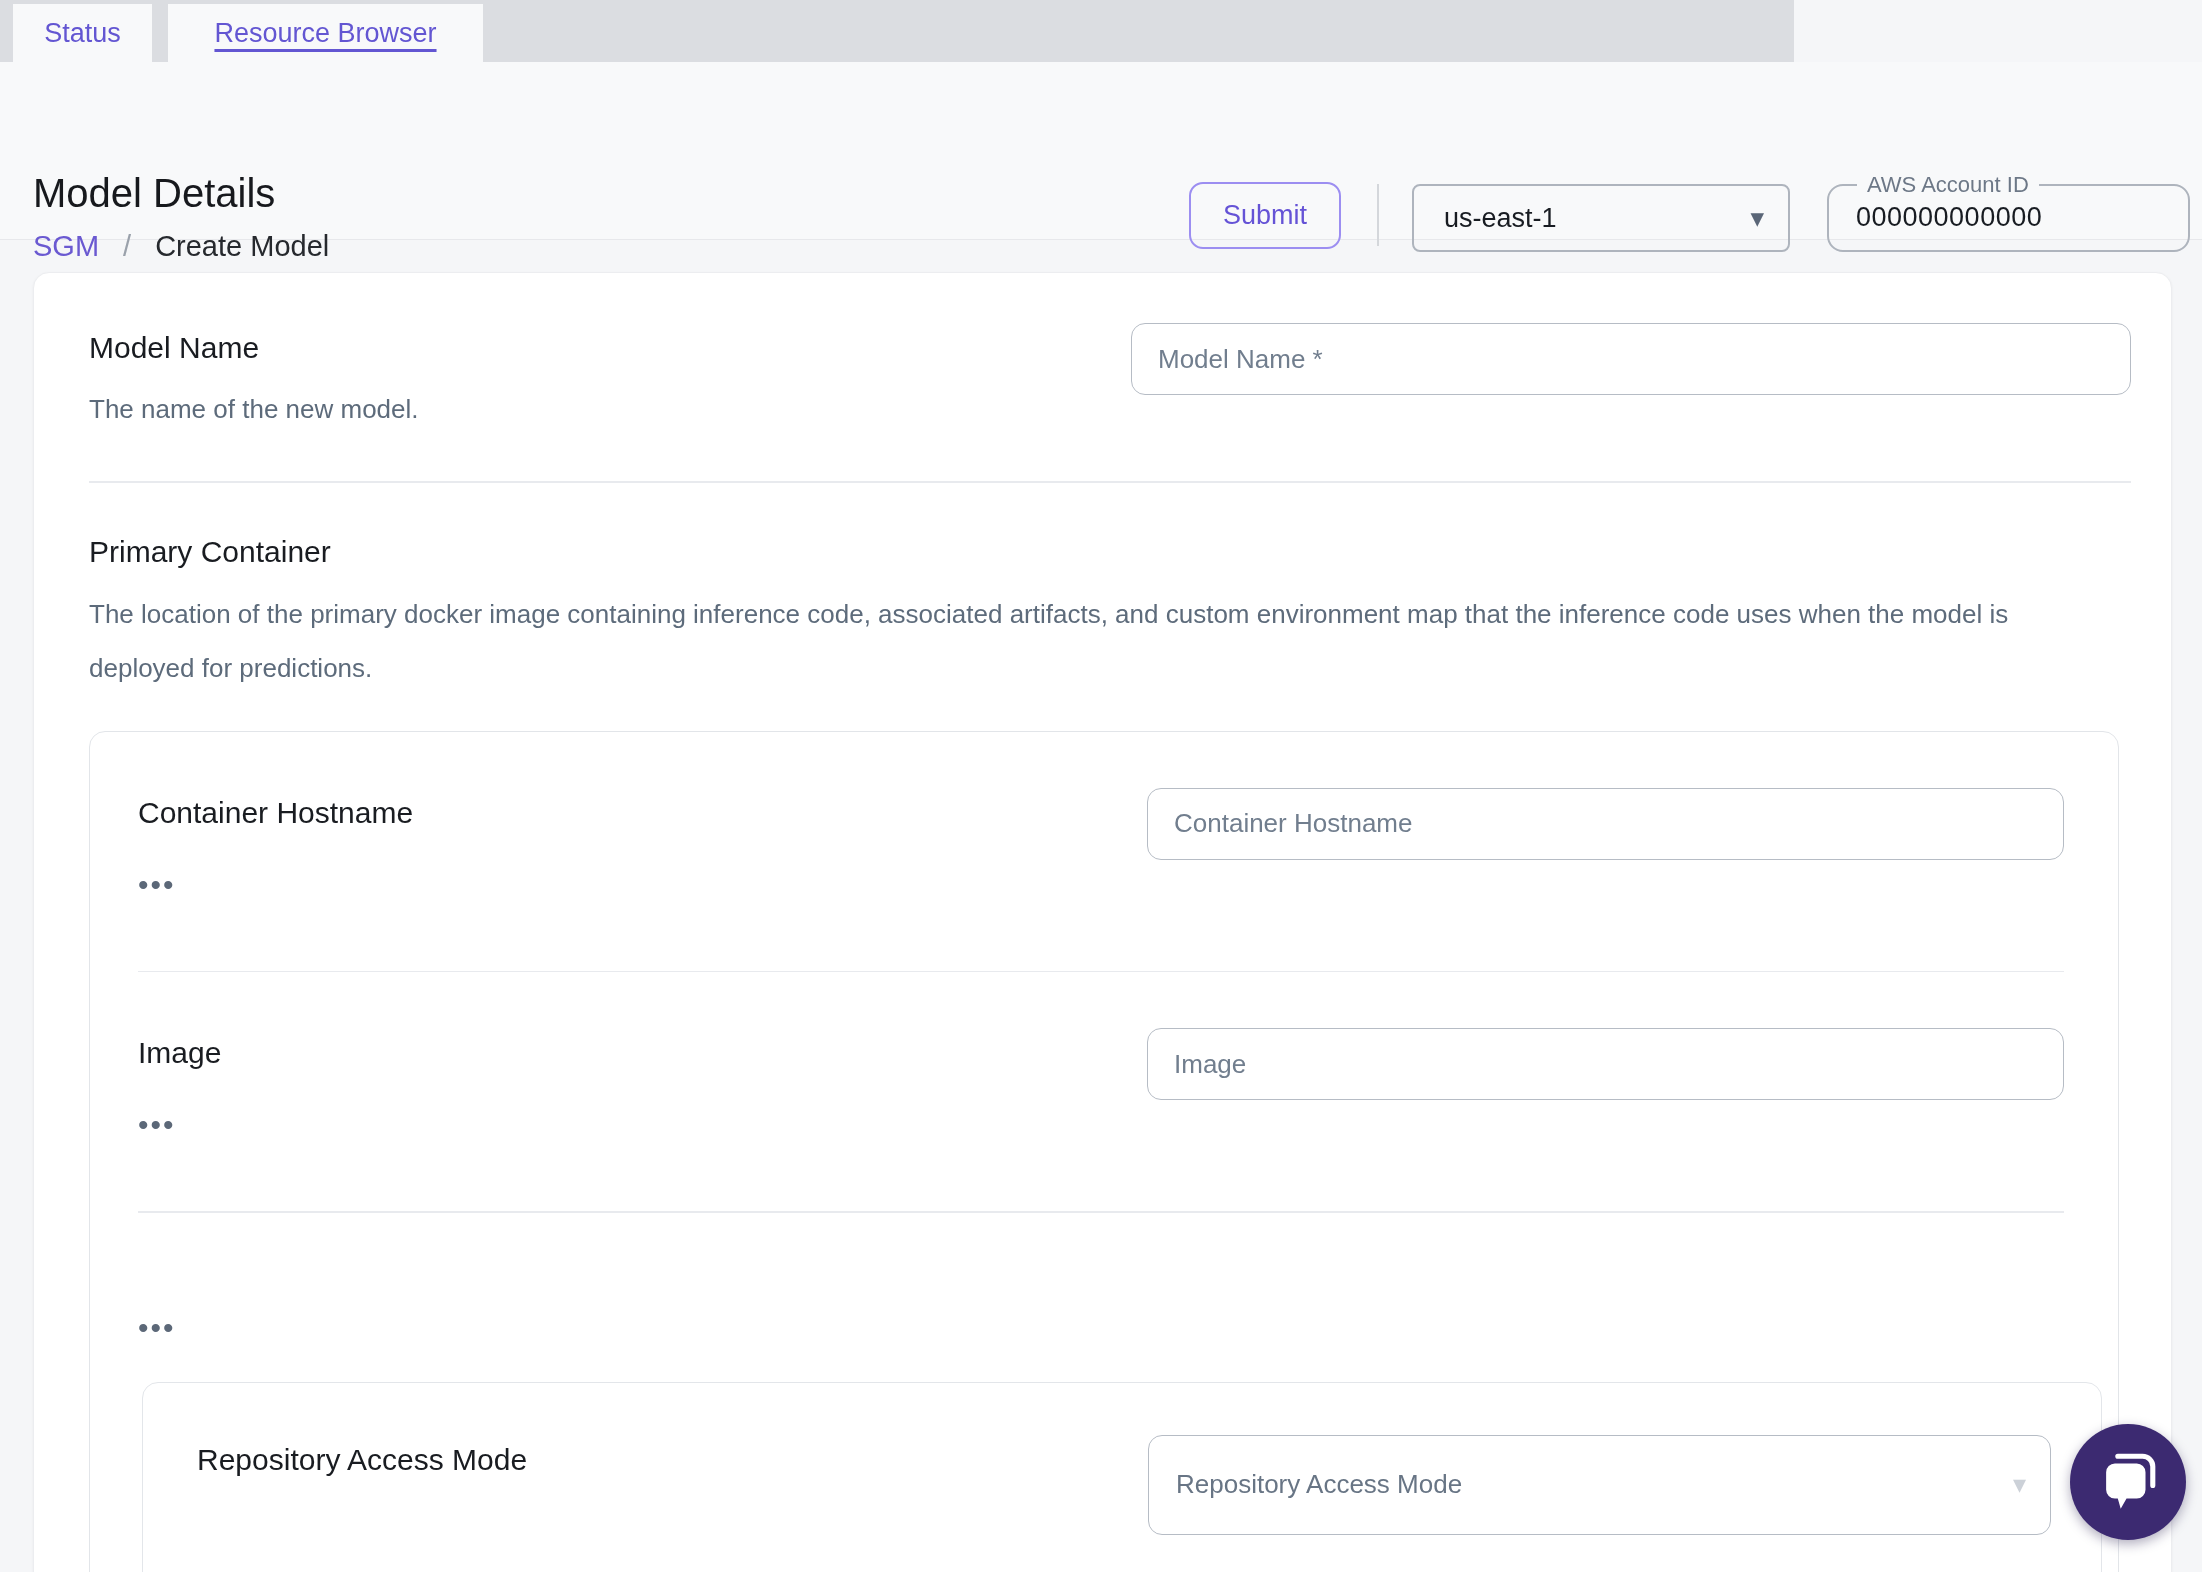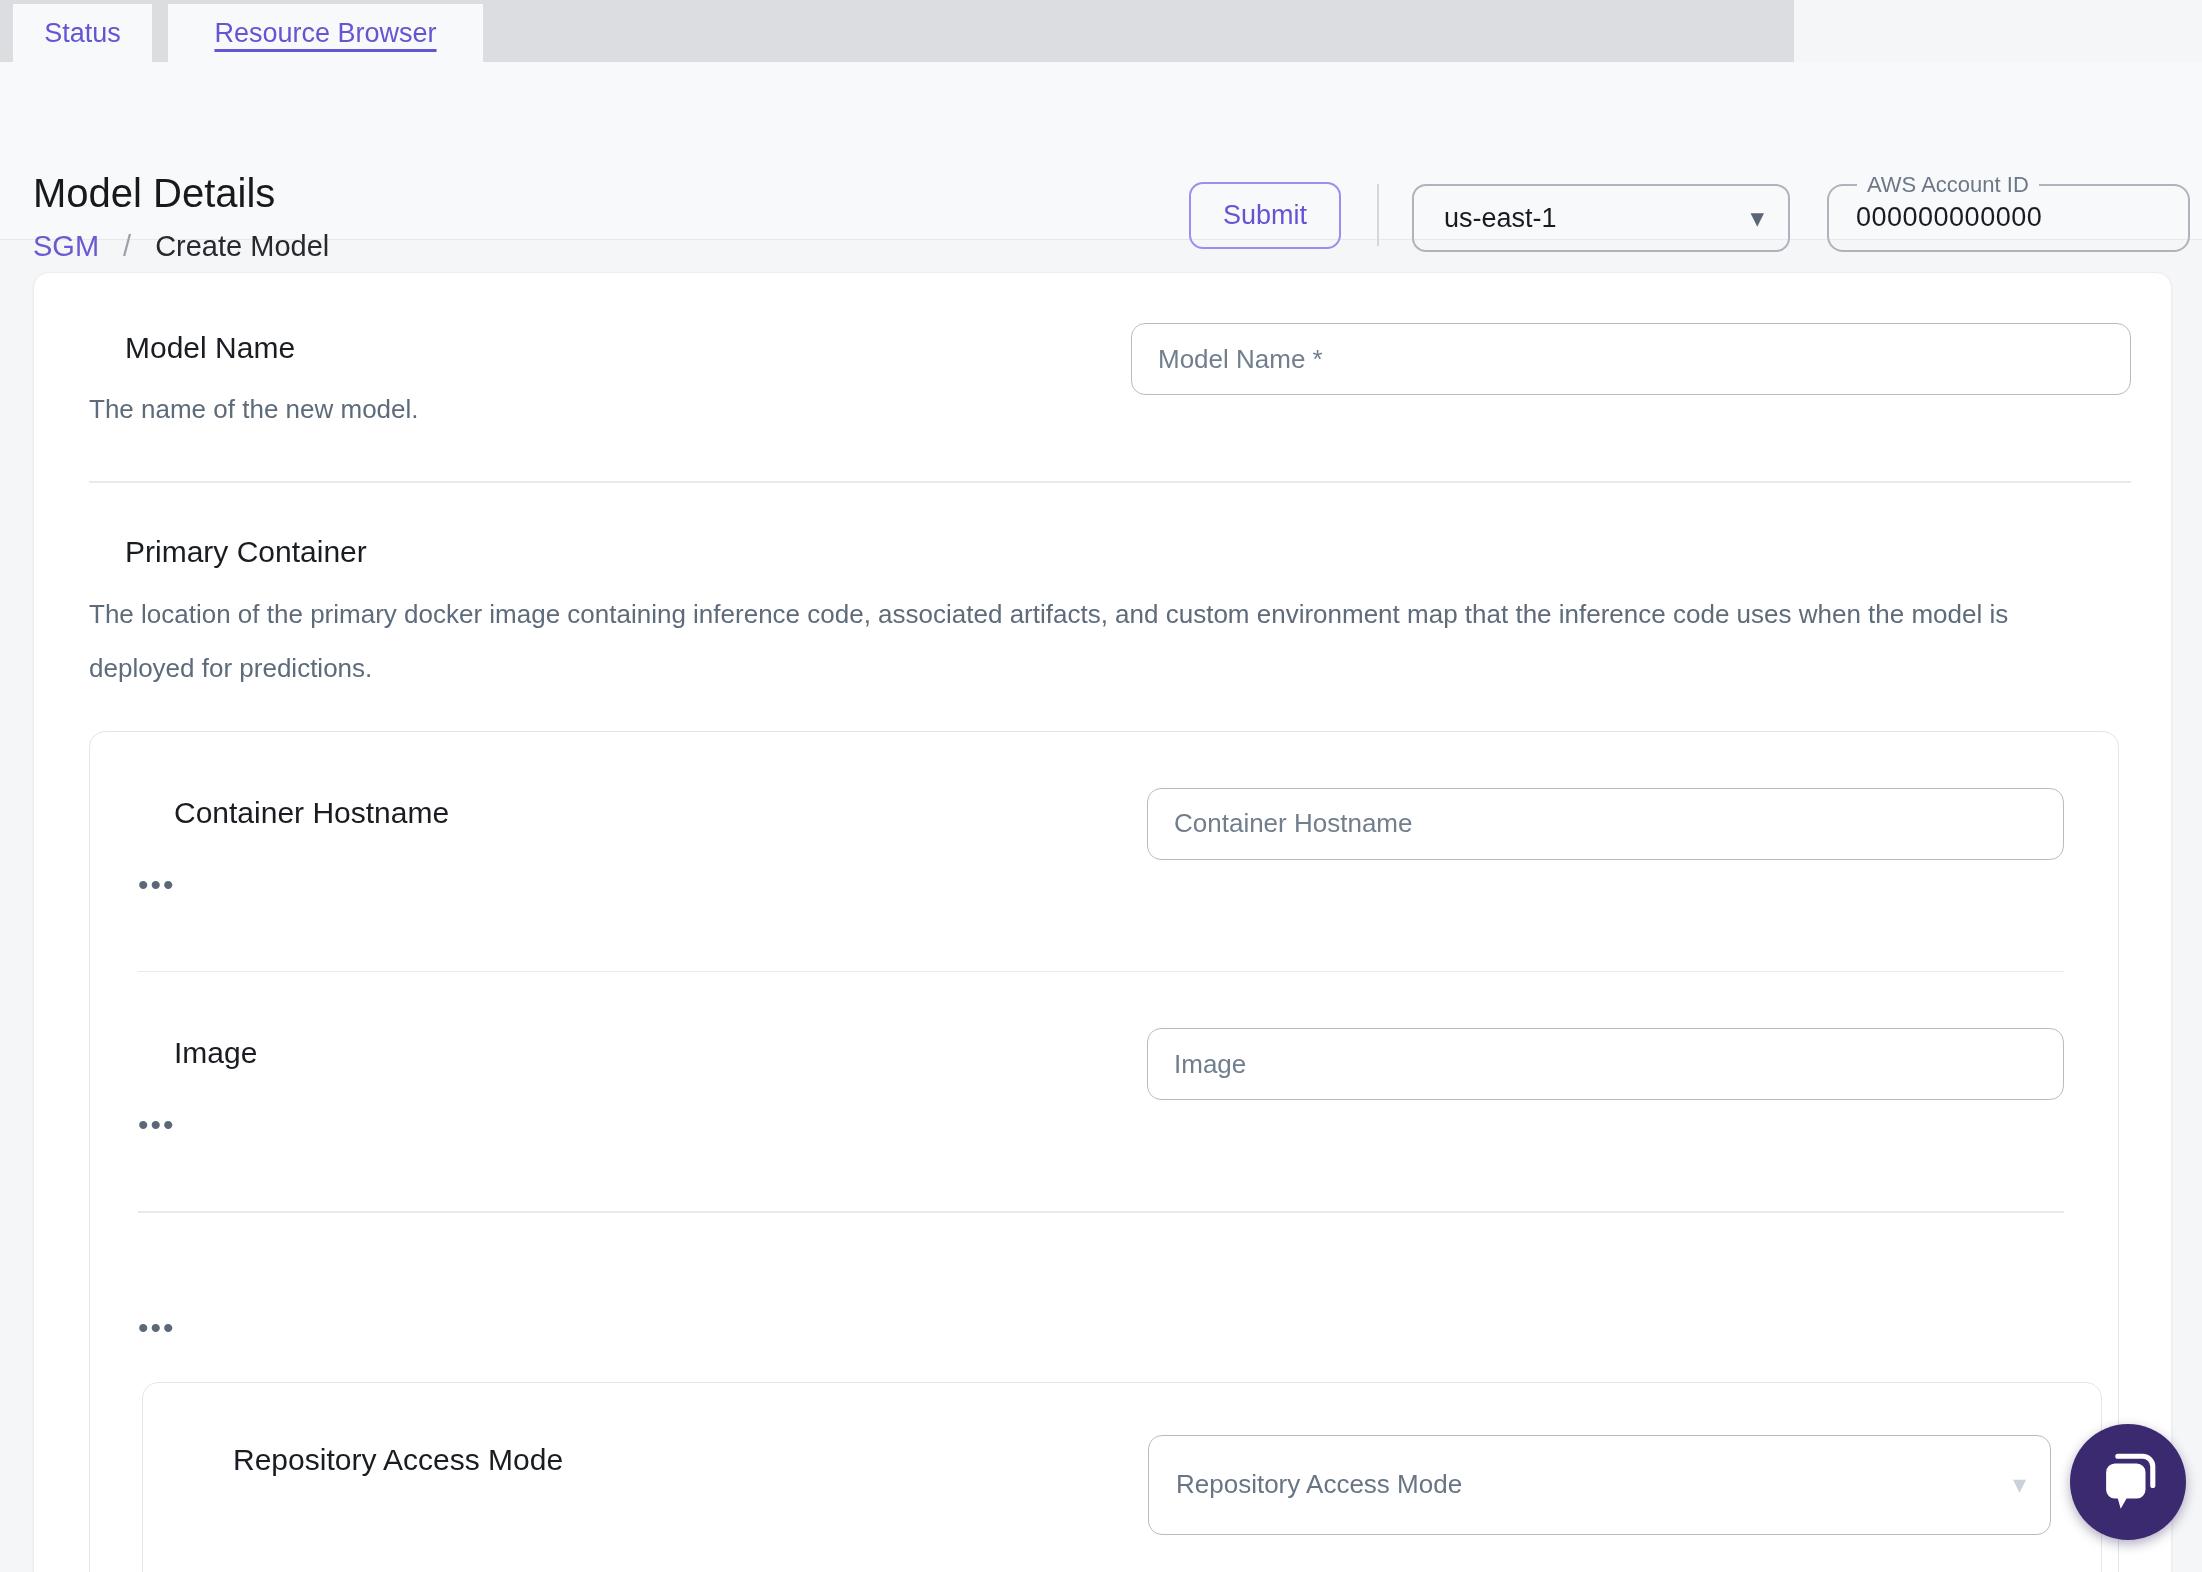--- a/index.html
+++ b/index.html
@@ -28,41 +28,41 @@
   .crumb-sep { color:#9aa1ab; }
   .crumb-cur { color:#26292e; }
   .submit-btn {
     position:absolute; left:1189px; top:120px; width:152px; height:67px;
     border:2px solid #9c8ef1; border-radius:14px; background:transparent;
     color:#6553d6; font-size:27px; font-family:inherit; cursor:pointer;
   }
   .header-vdiv { position:absolute; left:1377px; top:122px; width:2px; height:62px; background:#d4d7db; }
   .region-select {
     position:absolute; left:1412px; top:122px; width:378px; height:68px;
-    border:2px solid #aeb4bd; border-radius:14px; background:transparent;
+    border:2px solid #aeb4bd; border-radius:8px; background:transparent;
     display:flex; align-items:center; padding:0 24px 0 30px; cursor:pointer;
   }
   .region-value { font-size:27px; color:#181c22; flex:1; }
   .region-caret { font-size:27px; color:#5a6677; }
   .account-fieldset {
     position:absolute; left:1827px; top:110px; width:363px; height:80px;
     border:2px solid #aeb4bd; border-radius:16px;
   }
   .account-fieldset legend { margin-left:28px; padding:0 10px; font-size:22px; color:#6d7887; }
   .account-value { font-size:27px; color:#181c22; padding:4px 0 0 27px; letter-spacing:0.5px; }
   
   .card {
     position:absolute; left:33px; top:272px; width:2139px; height:1360px;
     background:#ffffff; border:1px solid #ecedf0; border-radius:16px;
     box-shadow:0 1px 3px rgba(20,22,30,0.05);
   }
   .row { display:flex; align-items:flex-start; }
   .row-main { padding:56px 40px 0 55px; }
   .row-label { flex:1; padding-right:60px; }
-  .row-heading { font-size:30px; color:#191c21; font-weight:400; line-height:38px;margin-left:36px; }
+  .row-heading { font-size:30px; color:#191c21; font-weight:400; line-height:38px; }
   .row-desc { margin-top:22px; font-size:26px; color:#5d6b7b; line-height:40px; }
   .field-col { margin-top:-6px; }
   .field-col-main { width:1000px; }
   .field-col-sub { width:917px; }
   .field-col-nested { width:903px; }
   .text-input {
     width:100%; height:72px; border:1.5px solid #b6bcc5; border-radius:14px;
     background:#fff; font-size:26px; color:#2a313b; padding:0 26px;
     font-family:inherit; outline:none;
   }

